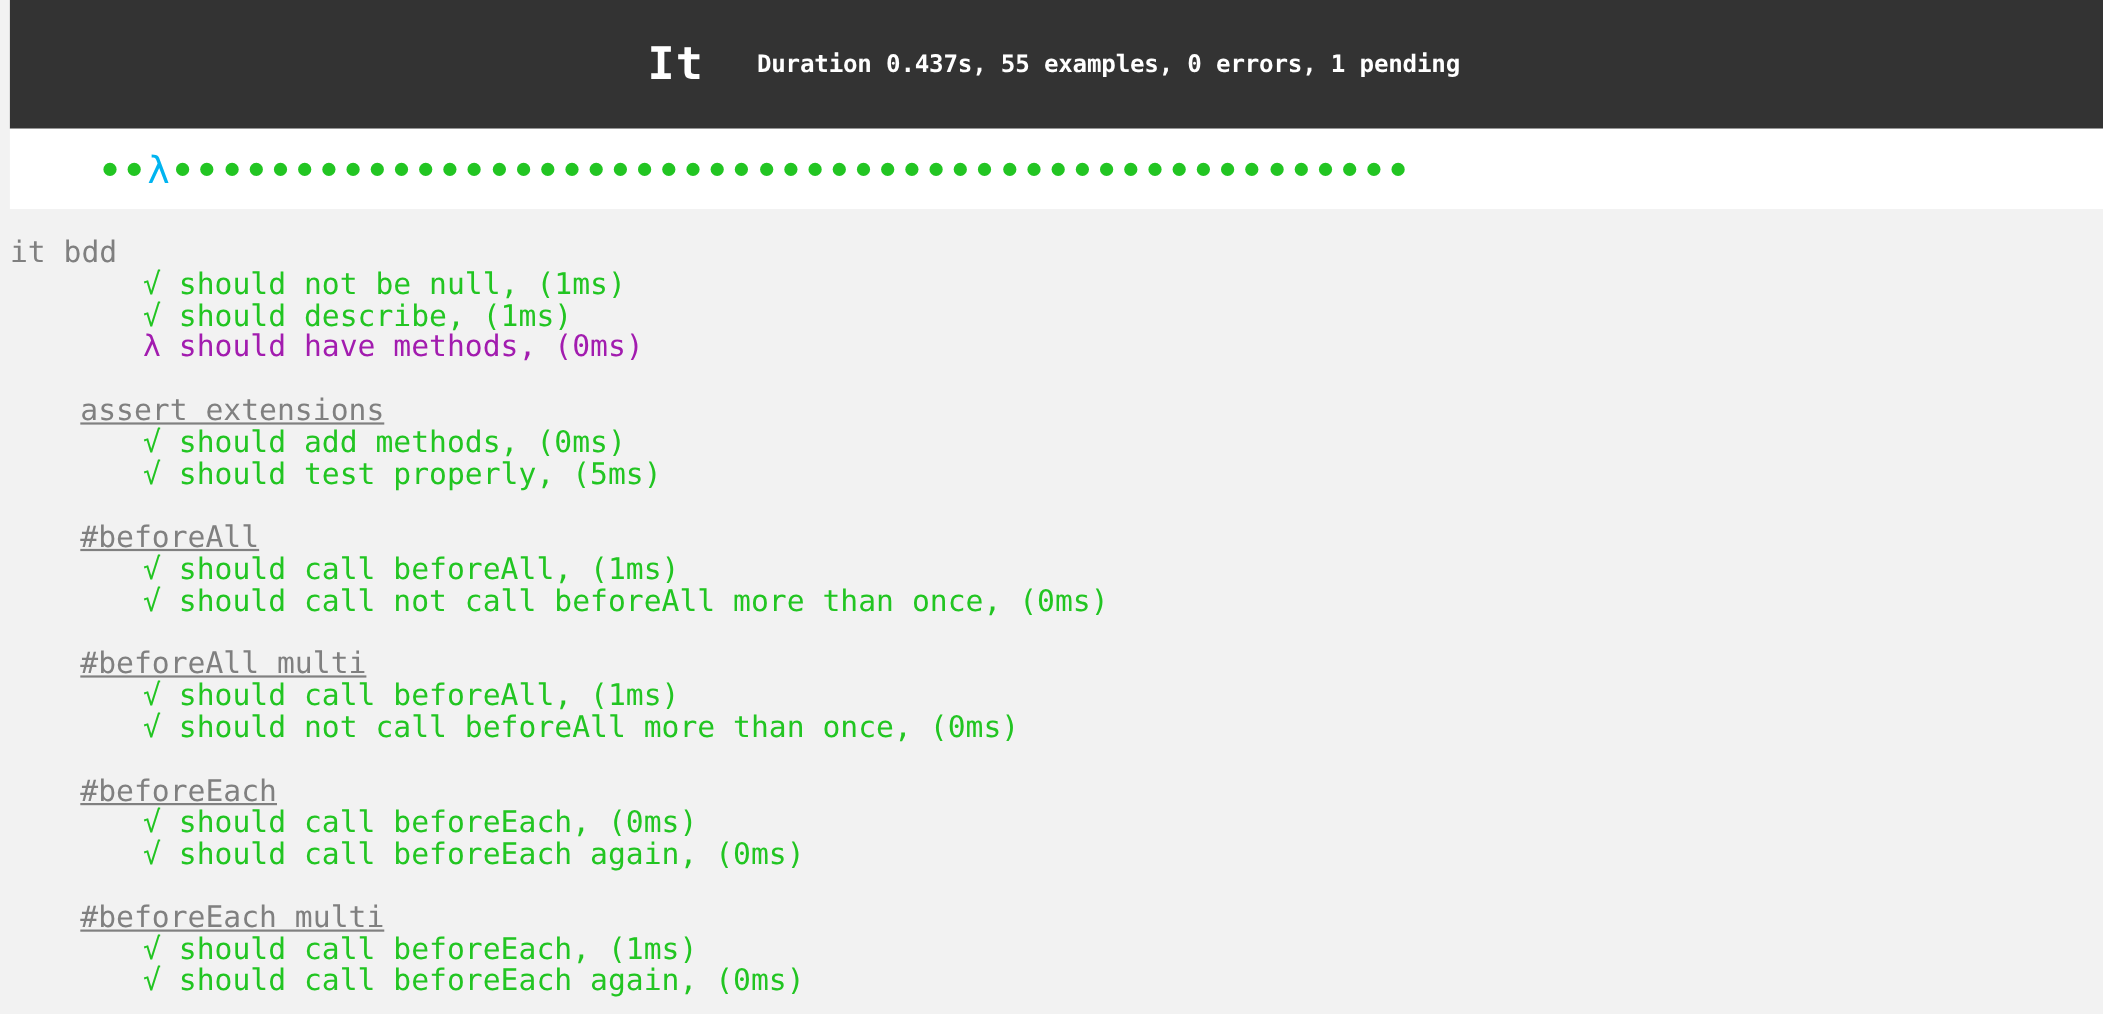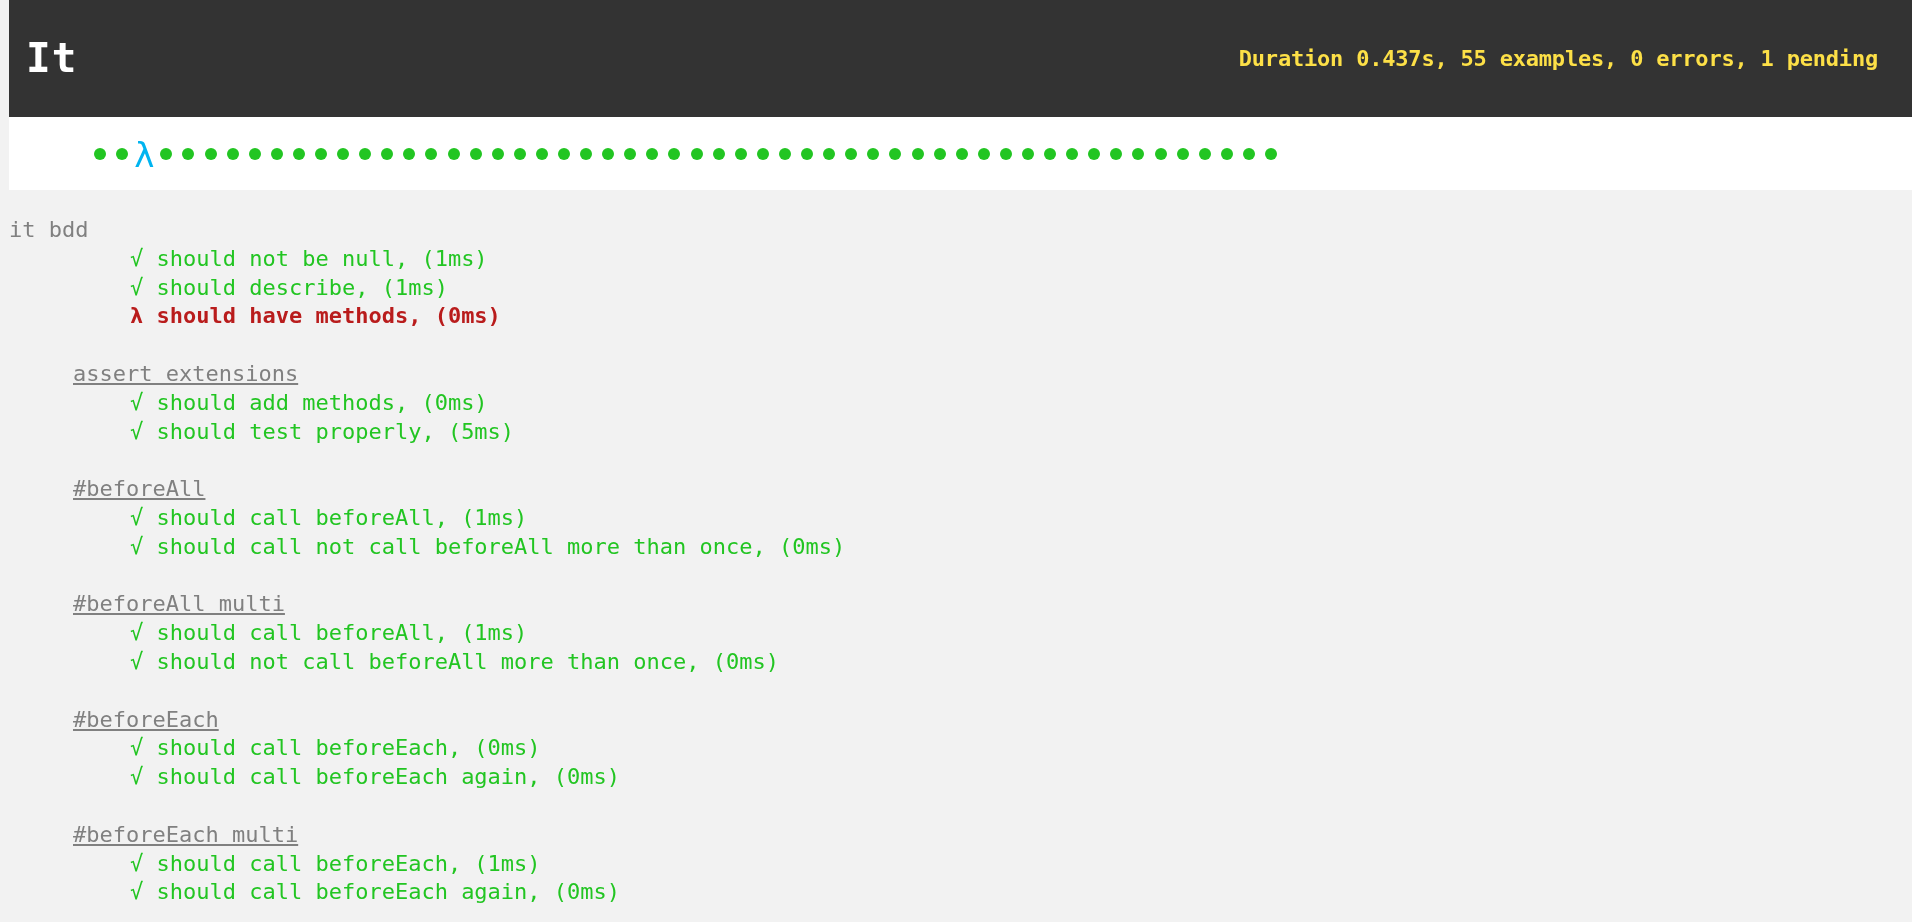--- a/index.html
+++ b/index.html
@@ -26,35 +26,35 @@
   
   .header {
     position: absolute;
     left: 9px;
     top: 0;
     right: 0;
     height: 117px;
     background: #333333;
     display: flex;
     align-items: center;
-    justify-content: space-between;
+    justify-content: center;
     box-sizing: border-box;
-    padding: 0 34px 0 17px;
+    padding: 0 22px 0 17px;
   }
   .header-title {
     color: #ffffff;
     font-family: "DejaVu Sans Mono", "Liberation Mono", monospace;
     font-weight: bold;
     font-size: 41px;
     letter-spacing: 1px;
     line-height: 1;
     user-select: none;
   }
   .header-stats {
-    color: #fde047;
+    color: #ffffff;
     font-family: "DejaVu Sans Mono", "Liberation Mono", monospace;
     font-size: 22px;
     font-weight: bold;
     letter-spacing: -0.2px;
     white-space: nowrap;
     margin-left: 48px;
   }
 
   
   .progress-strip {
@@ -105,38 +105,37 @@
     position: absolute;
     left: 0;
     top: 190px;
     right: 0;
     bottom: 0;
     background: #f2f2f2;
     padding: 26px 0 0 9px;
     box-sizing: border-box;
     overflow: hidden;
     font-family: "DejaVu Sans Mono", "Liberation Mono", monospace;
-    font-size: 22px;
+    font-size: 27px;
     line-height: 28.8px;
     white-space: pre;
   }
   .suite {
     color: #808080;
   }
   .suite.indent-0 { padding-left: 0px; }
   .suite.indent-1 { padding-left: 64px; text-decoration: underline; }
   .test {
     padding-left: 121px;
   }
   .test.pass {
     color: #22c522;
   }
   .test.pending {
-    color: #b91c1c;
-    font-weight: bold;
+    color: #a21caf;
   }
   .spacer {
     height: 28.8px;
   }
 </style>
 </head>
 <body>
 
 <div id="app">
 

